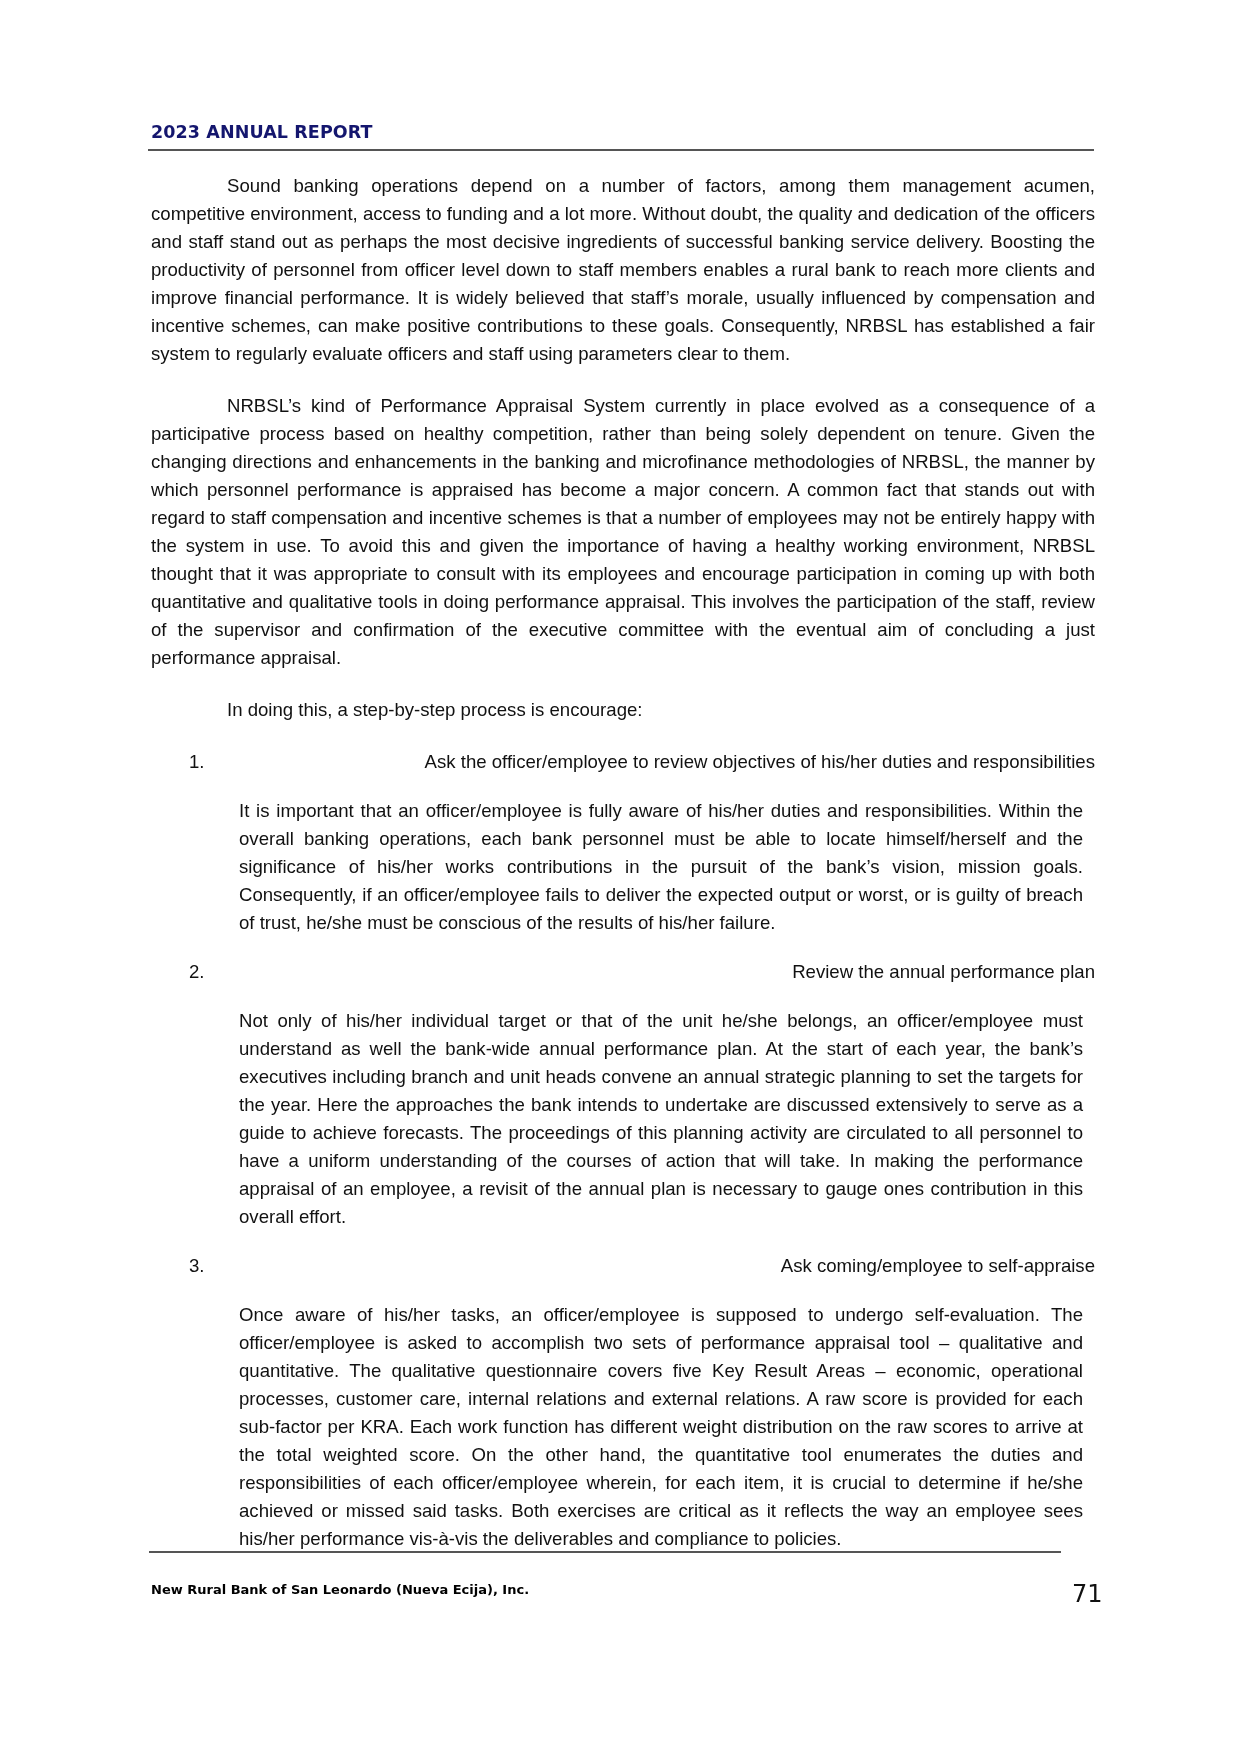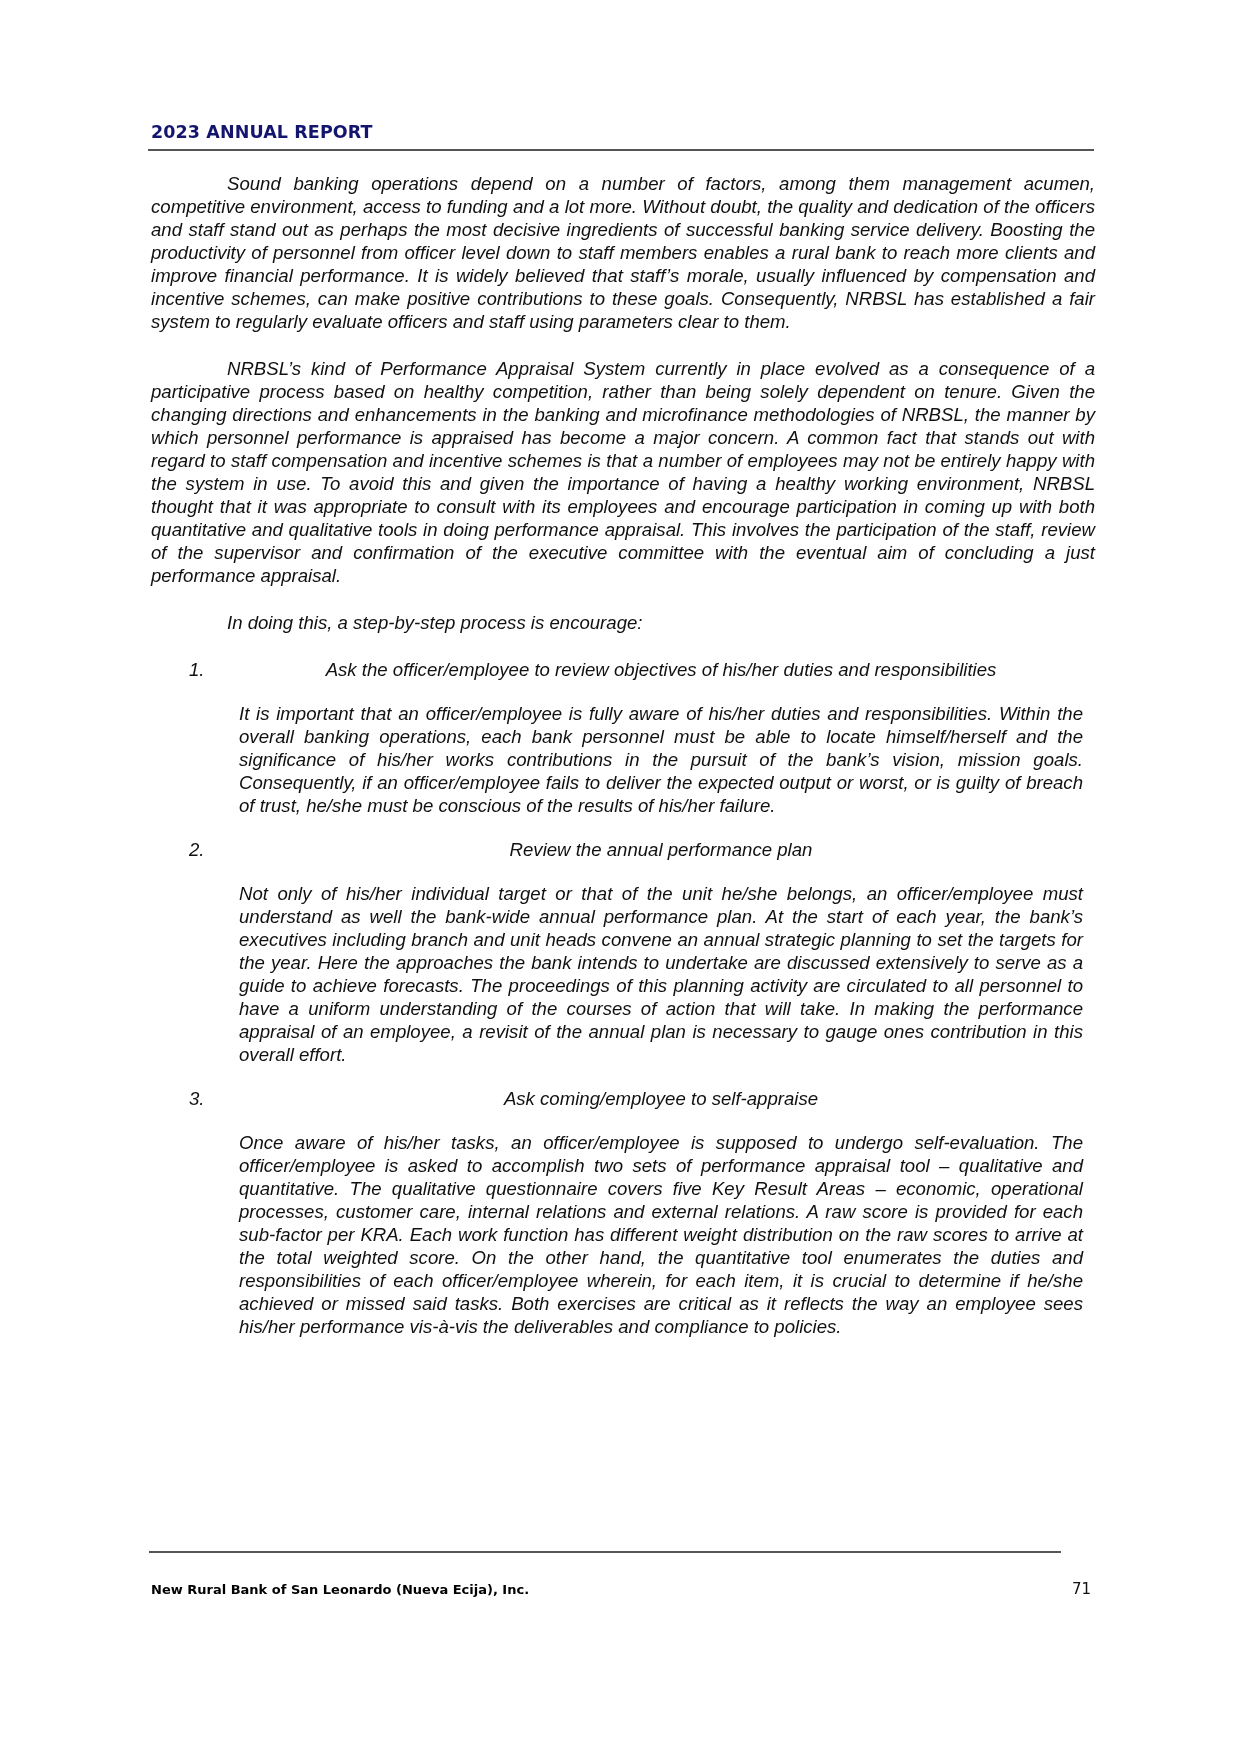--- a/index.html
+++ b/index.html
@@ -32,23 +32,22 @@
       width: 946px;
       height: 2px;
       background: #555555;
     }
     .content {
       position: absolute;
       left: 151px;
       top: 172px;
       width: 944px;
       font-size: 18.6px;
-      line-height: 23px;
+      line-height: 28px;
       text-align: justify;
-      font-style: italic;
     }
     .para {
       margin: 0 0 24px 0;
       text-indent: 76px;
     }
     .steps {
       list-style: none;
       margin: 0;
       padding: 0;
     }
@@ -57,21 +56,21 @@
       padding-left: 76px;
       margin-bottom: 21px;
     }
     .step-num {
       position: absolute;
       left: 38px;
       top: 0;
     }
     .step-title {
       margin: 0 0 21px 0;
-      text-align: center;
+      text-align: right;
     }
     .step-body {
       margin: 12px;
       text-align: justify;
     }
     .footer-rule {
       position: absolute;
       left: 149px;
       top: 1551px;
       width: 912px;
@@ -85,21 +84,21 @@
       font-family: "DejaVu Sans", sans-serif;
       font-weight: bold;
       font-size: 13px;
       color: #000000;
     }
     .footer-page {
       position: absolute;
       left: 1072px;
       top: 1580px;
       font-family: "DejaVu Sans", sans-serif;
-      font-size: 15px;
+      font-size: 24px;
       color: #111111;
     }
   </style>
 </head>
 <body>
 
 <div class="header-title">2023 ANNUAL REPORT</div>
 <div class="header-rule"></div>
 
 <div class="content">

